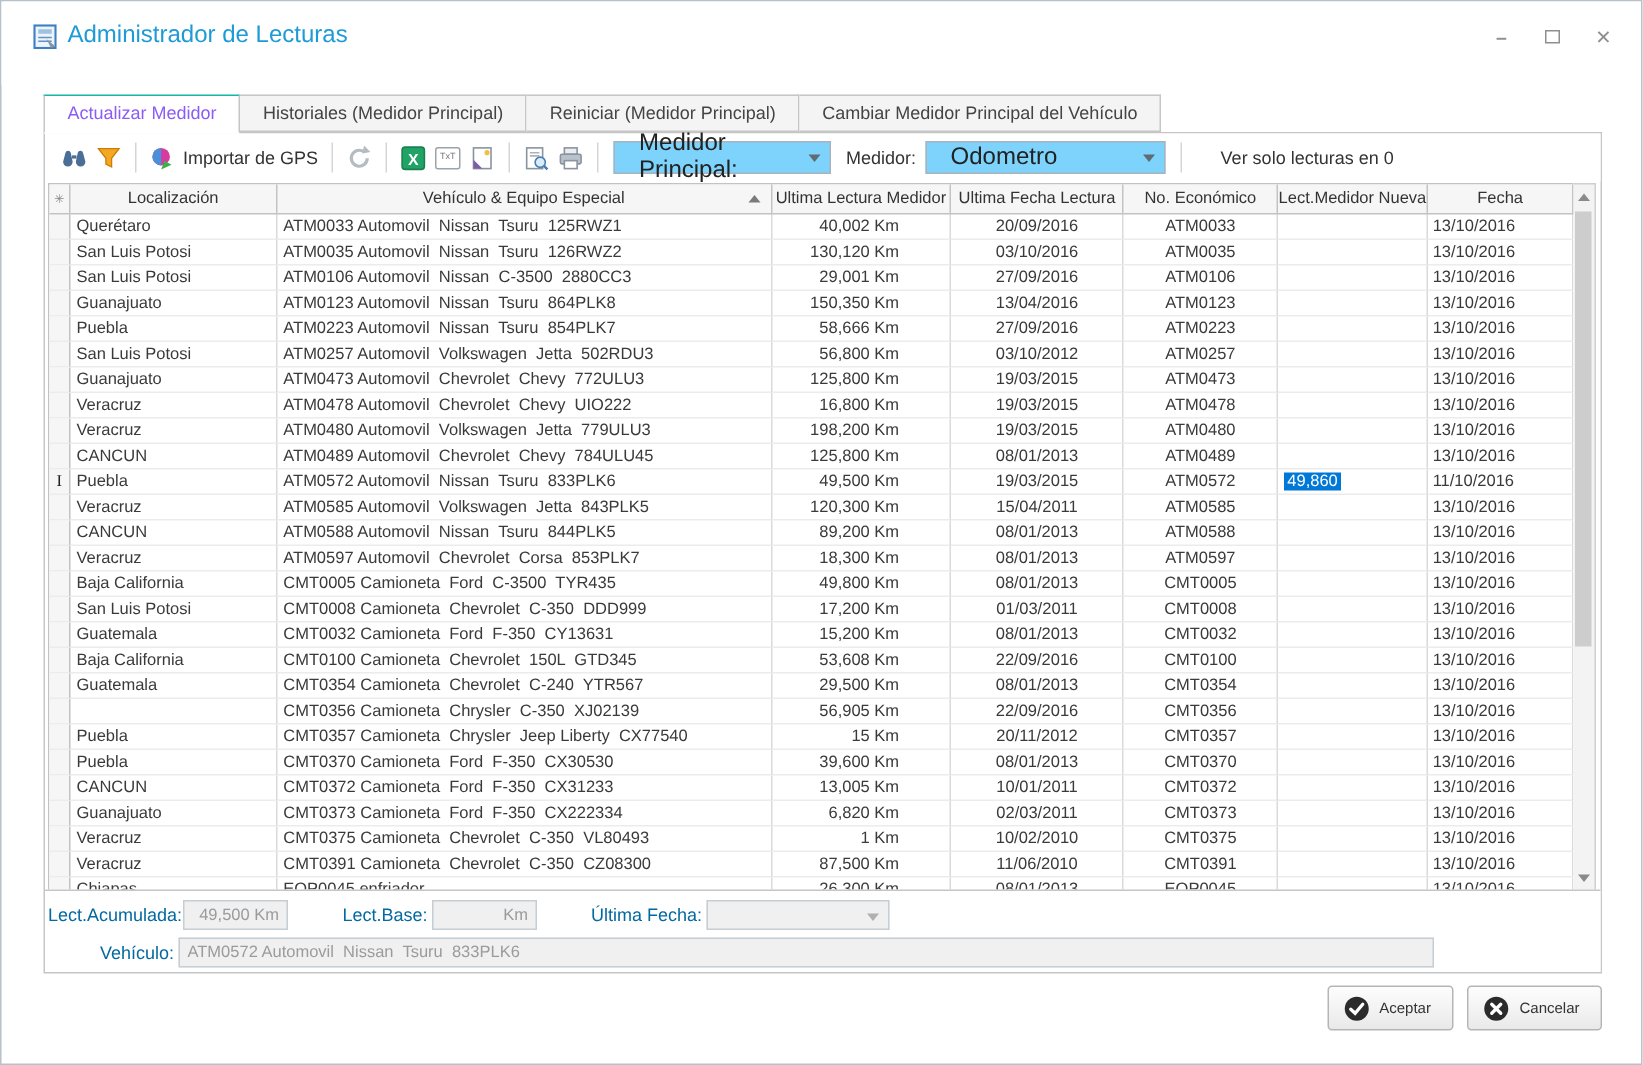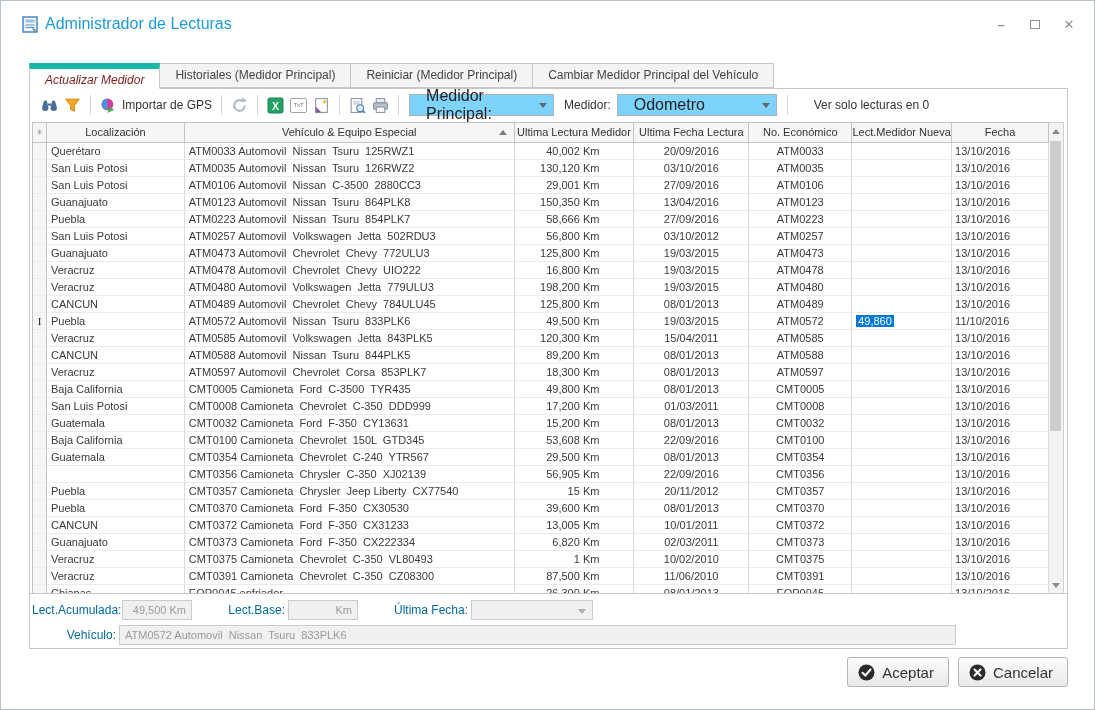--- a/index.html
+++ b/index.html
@@ -22,22 +22,22 @@
   .wc-max-box { width:10px; height:9px; border:1.5px solid #8f8f8f; display:inline-block; }
   
   .tabstrip { position:absolute; top:62px; left:28px; display:flex; align-items:flex-end; z-index:3; }
   .tab {
     height:25px; line-height:22px; padding:0 15px; font-size:12px;
     background:#f4f4f4; border:1px solid #c6c6c6; border-left-width:0;
     color:#444; white-space:nowrap;
   }
   .tab:first-child { border-left-width:1px; }
   .tab.active {
-    background:#fff; color:#7f1d1d; border-top:6px solid #14b8a6;
-    border-bottom:1px solid #fff; margin-bottom:-1px; height:26px;font-style:italic;
+    background:#fff; color:#8b5cf6; border-top:1px solid #14b8a6;
+    border-bottom:1px solid #fff; margin-bottom:-1px; height:26px;
   }
   
   .tabcontent { position:absolute; top:87px; left:28px; width:1039px; height:561px; border:1px solid #c6c6c6; background:#fff; z-index:2; }
   
   .toolbar { position:absolute; top:0; left:0; right:0; height:32px; display:flex; align-items:center; padding-left:8px; background:#fff; }
   .tbtn { display:flex; align-items:center; gap:5px; padding:2px 3px; border-radius:2px; font-size:12px; color:#333; }
   .tsep { width:1px; height:20px; background:#d5d5d5; margin:0 6px; }
   .ticon { width:17px; height:17px; display:inline-flex; align-items:center; justify-content:center; }
   .txt-box { width:17px; height:15px; border:1px solid #9aa4ac; border-radius:2px; background:#fff; font-size:6px; color:#777; display:flex; align-items:center; justify-content:center; }
   .combo {
@@ -87,21 +87,21 @@
     position:absolute; height:20px; background:#f0f0f0; border:1px solid #c6cdd3;
     font-size:11px; color:#9b9b9b; line-height:18px; padding:0 5px; white-space:pre; overflow:hidden;
   }
   .ffield.right { text-align:right; }
   .fcombo-arrow { position:absolute; right:6px; top:8px; width:0; height:0; border-left:4px solid transparent; border-right:4px solid transparent; border-top:5px solid #b0b0b0; }
   
   .actions { position:absolute; right:26px; bottom:22px; display:flex; gap:9px; }
   .btn {
     height:30px; padding:0 14px 0 10px; display:flex; align-items:center; gap:7px;
     background:linear-gradient(#fdfdfd,#e9e9e9); border:1px solid #b5b5b5; border-radius:3px;
-    font-size:15px; color:#333;
+    font-size:10px; color:#333;
   }
   .btn-ic { width:17px; height:17px; }
 </style>
 </head>
 <body>
 
 <div class="titlebar">
   <svg class="app-icon" viewBox="0 0 17 17">
     <rect x="1" y="1" width="14" height="15" fill="#eef4fa" stroke="#3b7fc4" stroke-width="1.4"></rect>
     <rect x="3.5" y="3.5" width="9" height="3" fill="#9fc2e2"></rect>

